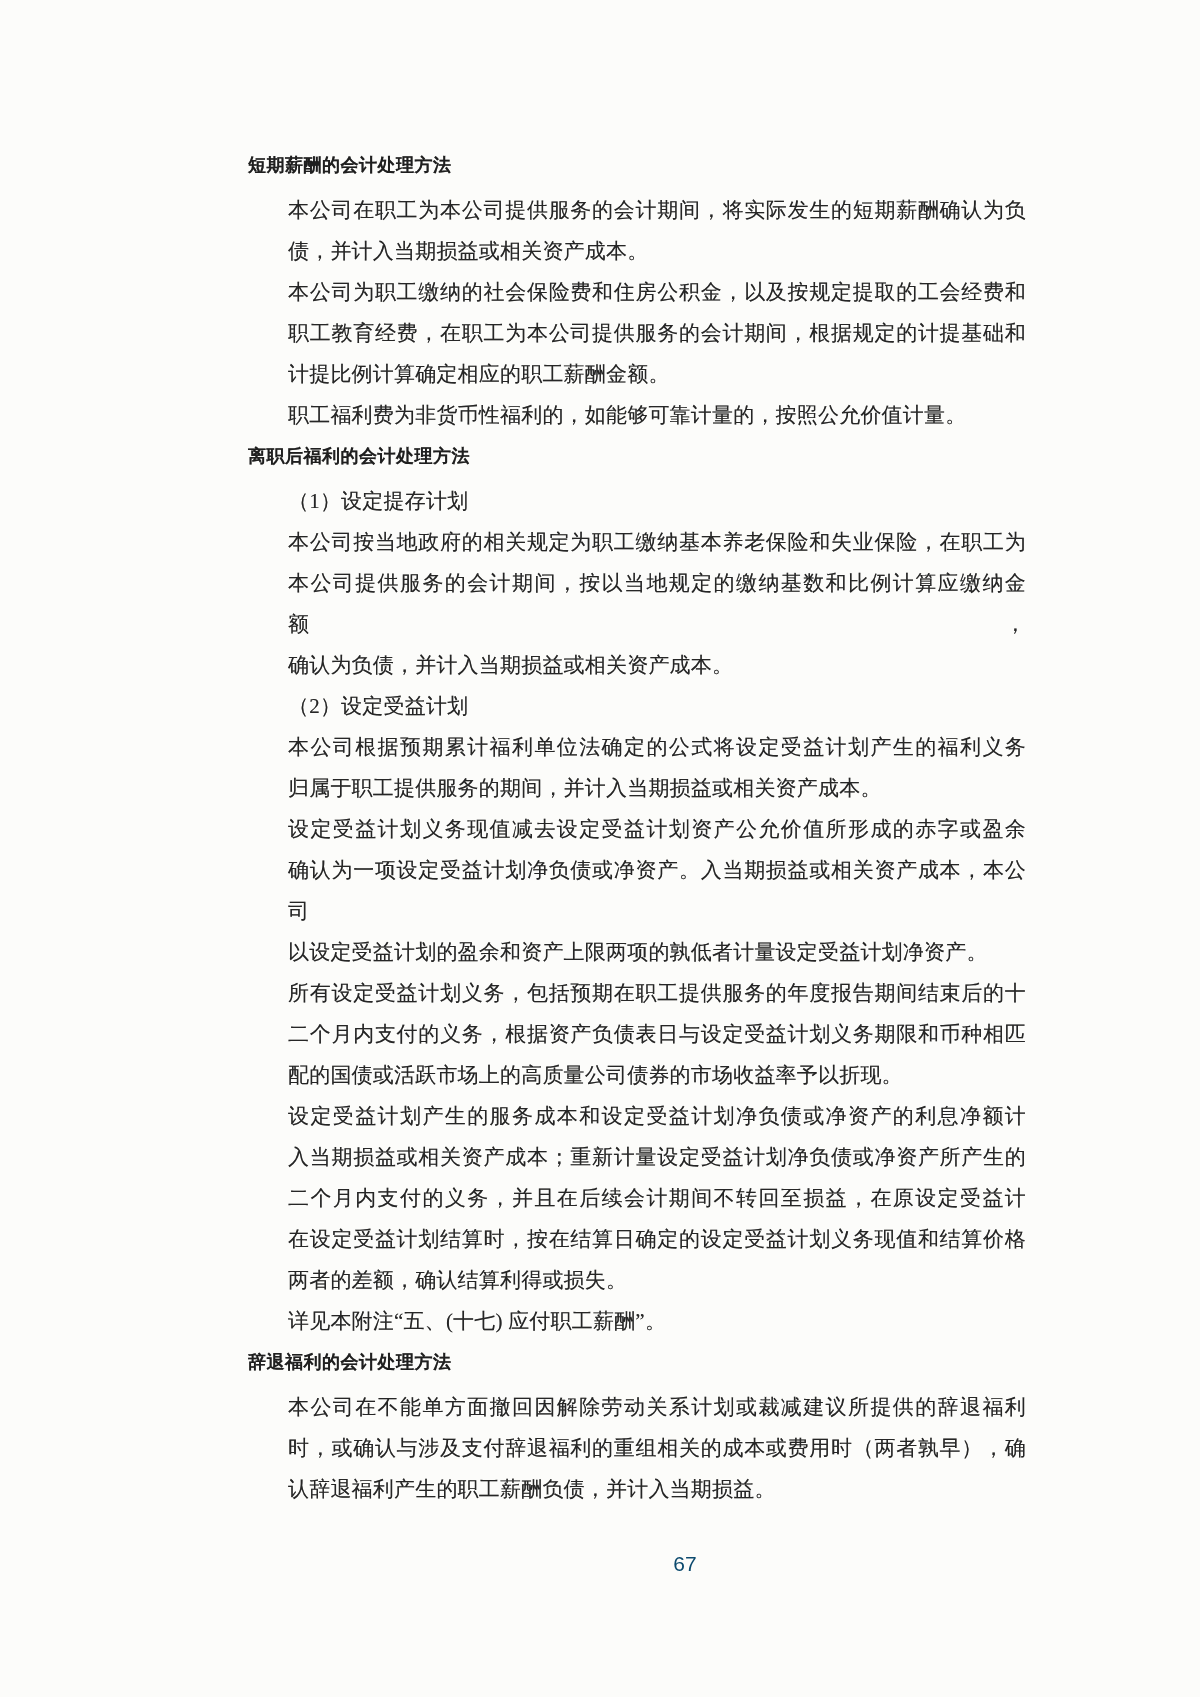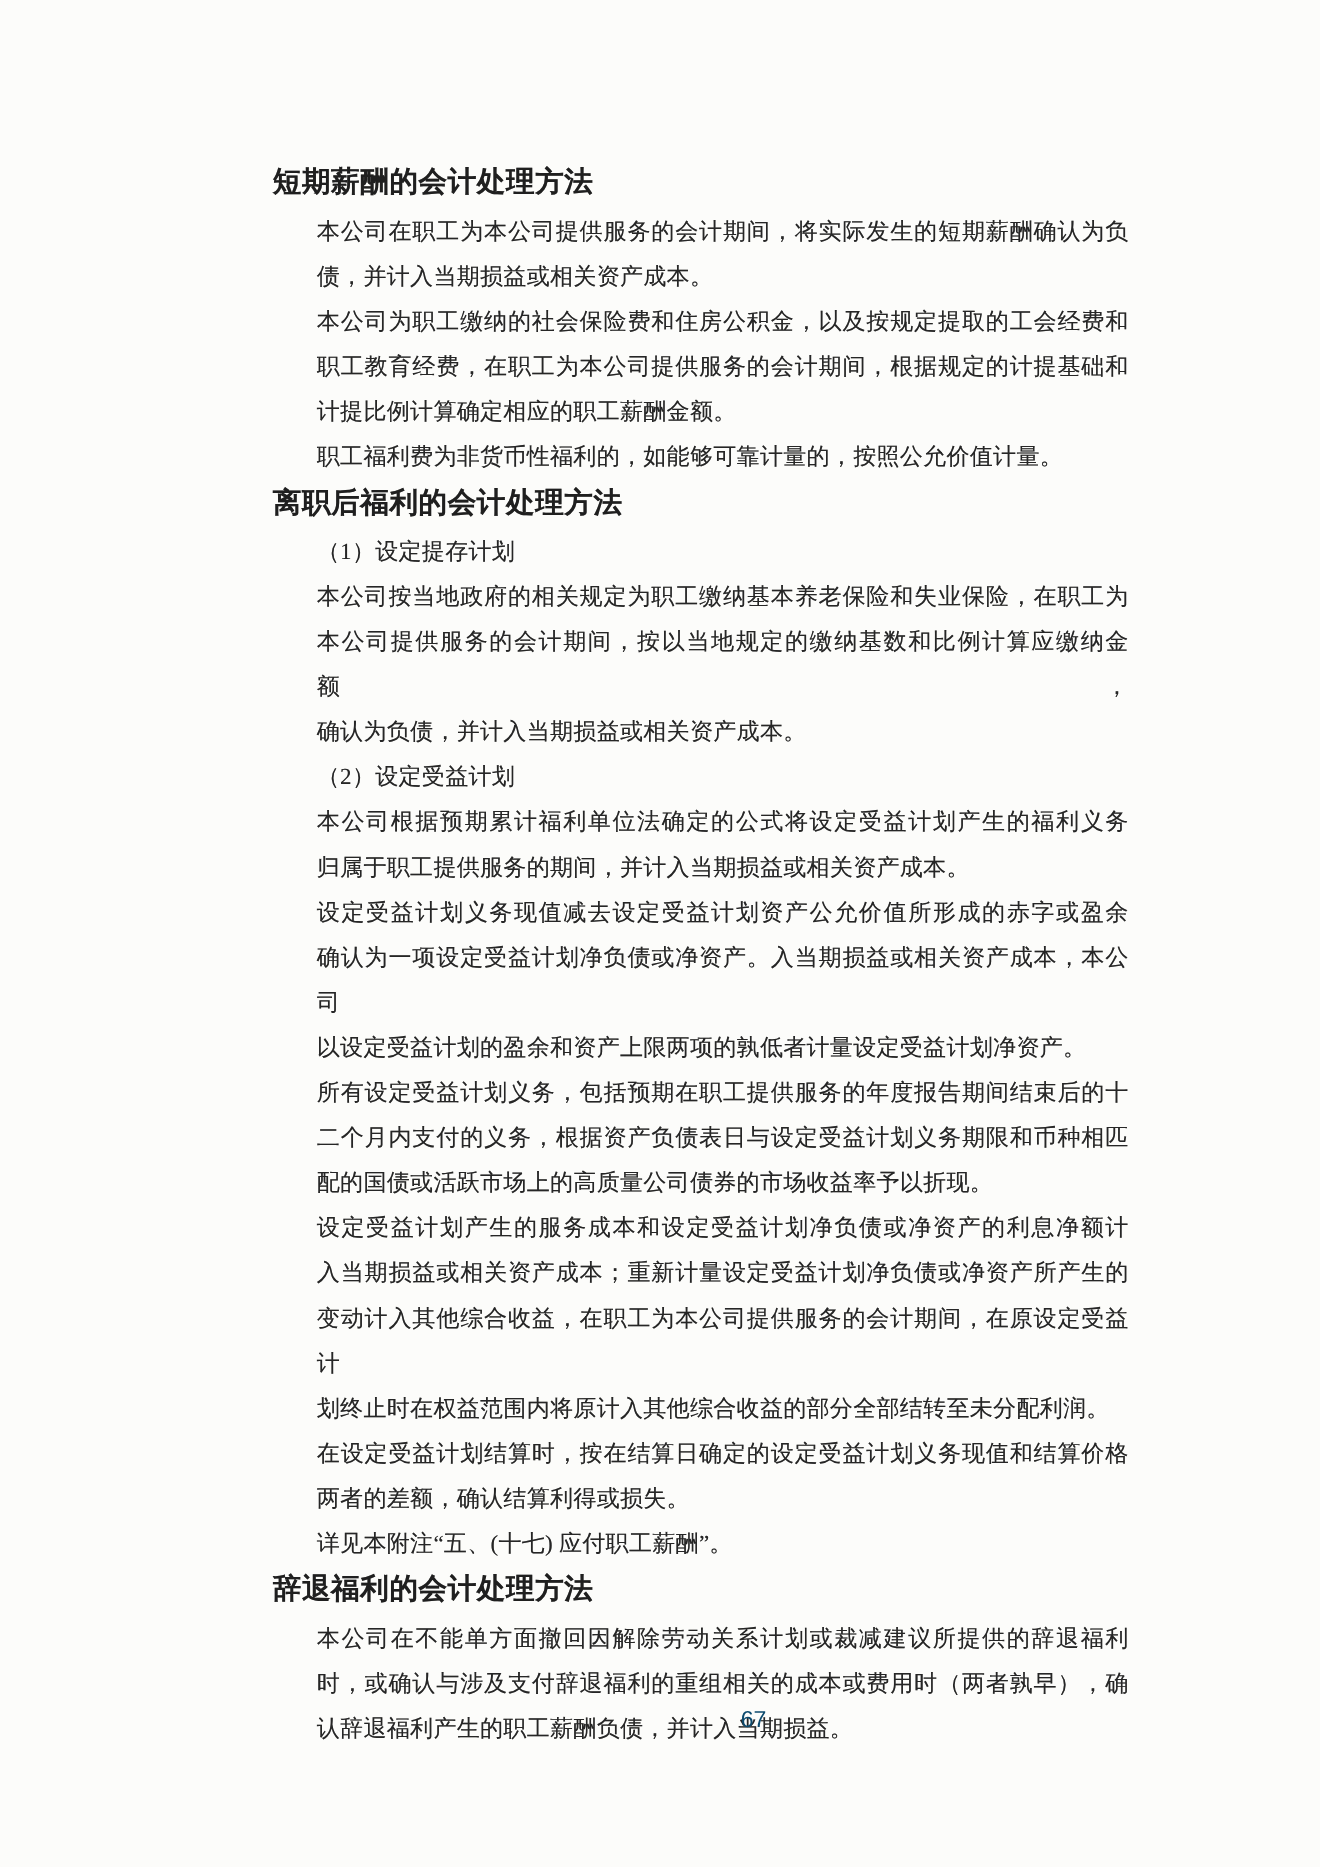--- a/index.html
+++ b/index.html
@@ -21,21 +21,21 @@
     color: #262626;
   }
   .content {
     position: absolute;
     left: 248px;
     top: 145px;
     width: 780px;
   }
   .sec-heading {
     margin: 0 0 4px 0;
-    font-size: 26px;
+    font-size: 18px;
     line-height: 41px;
     font-weight: 700;
     letter-spacing: 0.5px;
     color: #1f1f1f;
     text-shadow: 0 0 0.5px rgba(30,30,30,0.55);
   }
   .sec-heading.spaced {
   }
   .paragraph {
     margin: 0 0 0 40px;
@@ -103,22 +103,21 @@
         <div class="line">以设定受益计划的盈余和资产上限两项的孰低者计量设定受益计划净资产。</div>
       </div>
       <div class="paragraph">
         <div class="line fill">所有设定受益计划义务，包括预期在职工提供服务的年度报告期间结束后的十</div>
         <div class="line fill">二个月内支付的义务，根据资产负债表日与设定受益计划义务期限和币种相匹</div>
         <div class="line">配的国债或活跃市场上的高质量公司债券的市场收益率予以折现。</div>
       </div>
       <div class="paragraph">
         <div class="line fill">设定受益计划产生的服务成本和设定受益计划净负债或净资产的利息净额计</div>
         <div class="line fill">入当期损益或相关资产成本；重新计量设定受益计划净负债或净资产所产生的</div>
-        <div class="line fill">变动计入其他综合收益，在职工为本公司提供服务的会计期间，在原设定受益计</div>
-        <div class="line">划终止时在权益范围内将原计入其他综合收益的部分全部结转至未分配利润。</div>
+        <div class="line fill">二个月内支付的义务，并且在后续会计期间不转回至损益，在原设定受益计</div>
       </div>
       <div class="paragraph">
         <div class="line fill">在设定受益计划结算时，按在结算日确定的设定受益计划义务现值和结算价格</div>
         <div class="line">两者的差额，确认结算利得或损失。</div>
       </div>
       <div class="paragraph">
         <div class="line">详见本附注“五、(十七) 应付职工薪酬”。</div>
       </div>
       <h2 class="sec-heading spaced">辞退福利的会计处理方法</h2>
       <div class="paragraph">

